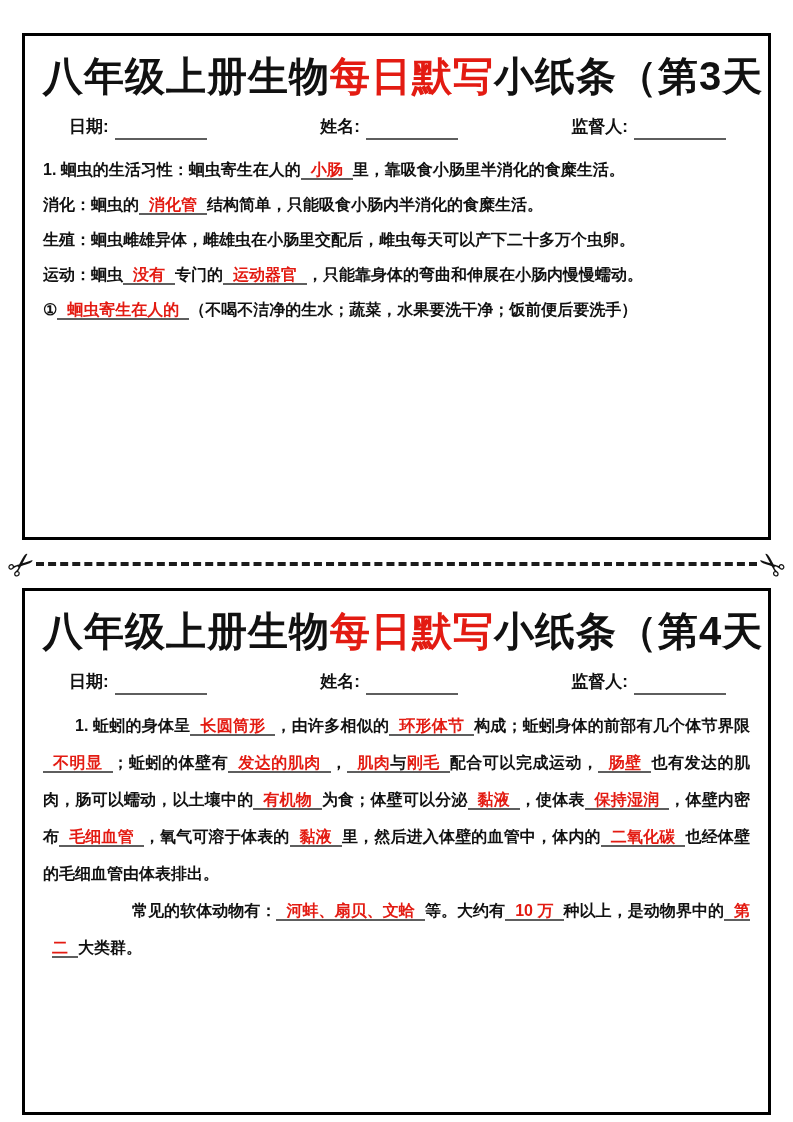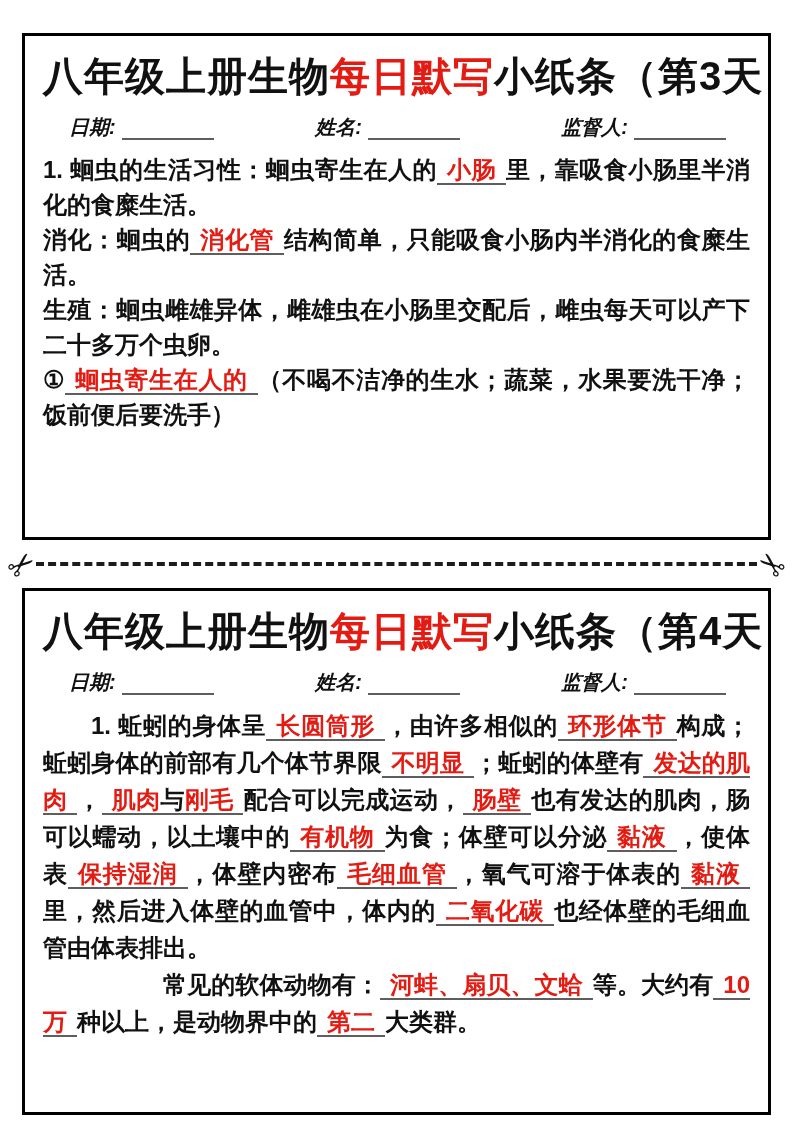--- a/index.html
+++ b/index.html
@@ -15,32 +15,32 @@
   .card.day3 { top: 33px; height: 507px; }
   .card.day4 { top: 588px; height: 527px; }
   .title {
     margin: 2px 0 10px 0; text-align: center;
     font-size: 40px; line-height: 56px; font-weight: 700; letter-spacing: 1px;
     white-space: nowrap;
   }
   .title .red { color: var(--red); margin-top: 36px; }
   .fields {
     display: flex; justify-content: space-between; align-items: flex-end;
-    padding: 0 24px 0 26px; margin: 0 0 12px 0; font-size: 20px; line-height: 26px; font-style: italic;
+    padding: 0 24px 0 26px; margin: 0 0 12px 0; font-size: 17px; line-height: 26px;
   }
   .field { display: flex; align-items: flex-end; }
   .fline {
     display: inline-block; width: 92px; height: 22px; margin-left: 6px;
     border-bottom: 2px solid #5e5e5e;
   }
-  .body { font-size: 24px; }
+  .body { font-size: 16px; }
   .para { margin: 0; line-height: 35px; text-align: justify; }
   .day4 .para { line-height: 37px; }
   .ind-2 { text-indent: 2em; }
-  .ind-5 { text-indent: 5em; }
+  .ind-5 { text-indent: 5em; margin-left: 9px; }
   .blank { border-bottom: 2px solid #5e5e5e; padding: 0 10px; }
   .ans-red { color: var(--red); }
   .ans-black { color: #111; }
   .divider { position: absolute; left: 0; top: 546px; width: 793px; height: 40px; }
   .dash-line {
     position: absolute; left: 36px; right: 36px; top: 16px; height: 0;
     border-top: 4px dashed #1c1c1c;
   }
   .scissors {
     position: absolute; top: 1px; font-size: 32px; line-height: 36px; color: #111;
@@ -67,20 +67,21 @@
       </div>
       <div class="field">
         <span>监督人:</span>
         <span class="fline"></span>
       </div>
     </div>
     <div class="body">
       <p class="para"><span>1. 蛔虫的生活习性：蛔虫寄生在人的</span><span class="blank"><span class="ans-red">小肠</span></span><span>里，靠吸食小肠里半消化的食糜生活。</span></p>
       <p class="para"><span>消化：蛔虫的</span><span class="blank"><span class="ans-red">消化管</span></span><span>结构简单，只能吸食小肠内半消化的食糜生活。</span></p>
       <p class="para"><span>生殖：蛔虫雌雄异体，雌雄虫在小肠里交配后，雌虫每天可以产下二十多万个虫卵。</span></p>
+      <p class="para"><span>运动：蛔虫</span><span class="blank"><span class="ans-red">没有</span></span><span>专门的</span><span class="blank"><span class="ans-red">运动器官</span></span><span>，只能靠身体的弯曲和伸展在小肠内慢慢蠕动。</span></p>
       <p class="para"><span>①</span><span class="blank"><span class="ans-red">蛔虫寄生在人的</span></span><span>（不喝不洁净的生水；蔬菜，水果要洗干净；饭前便后要洗手）</span></p>
 
     </div>
   </section>
 
   <div class="divider">
     <span class="scissors left">✂</span>
     <span class="dash-line"></span>
     <span class="scissors right">✂</span>
   </div>

